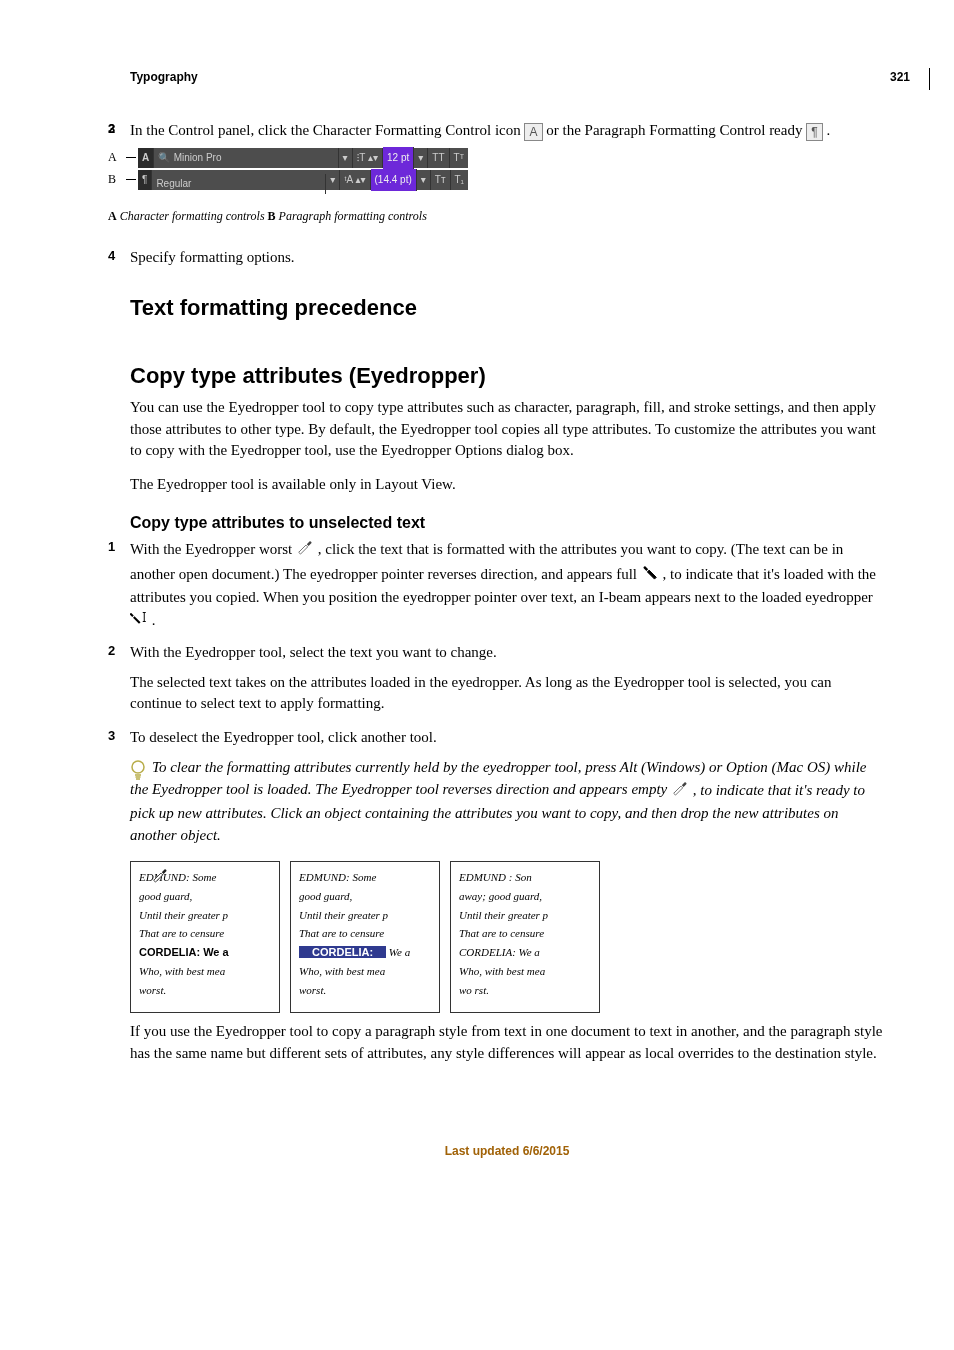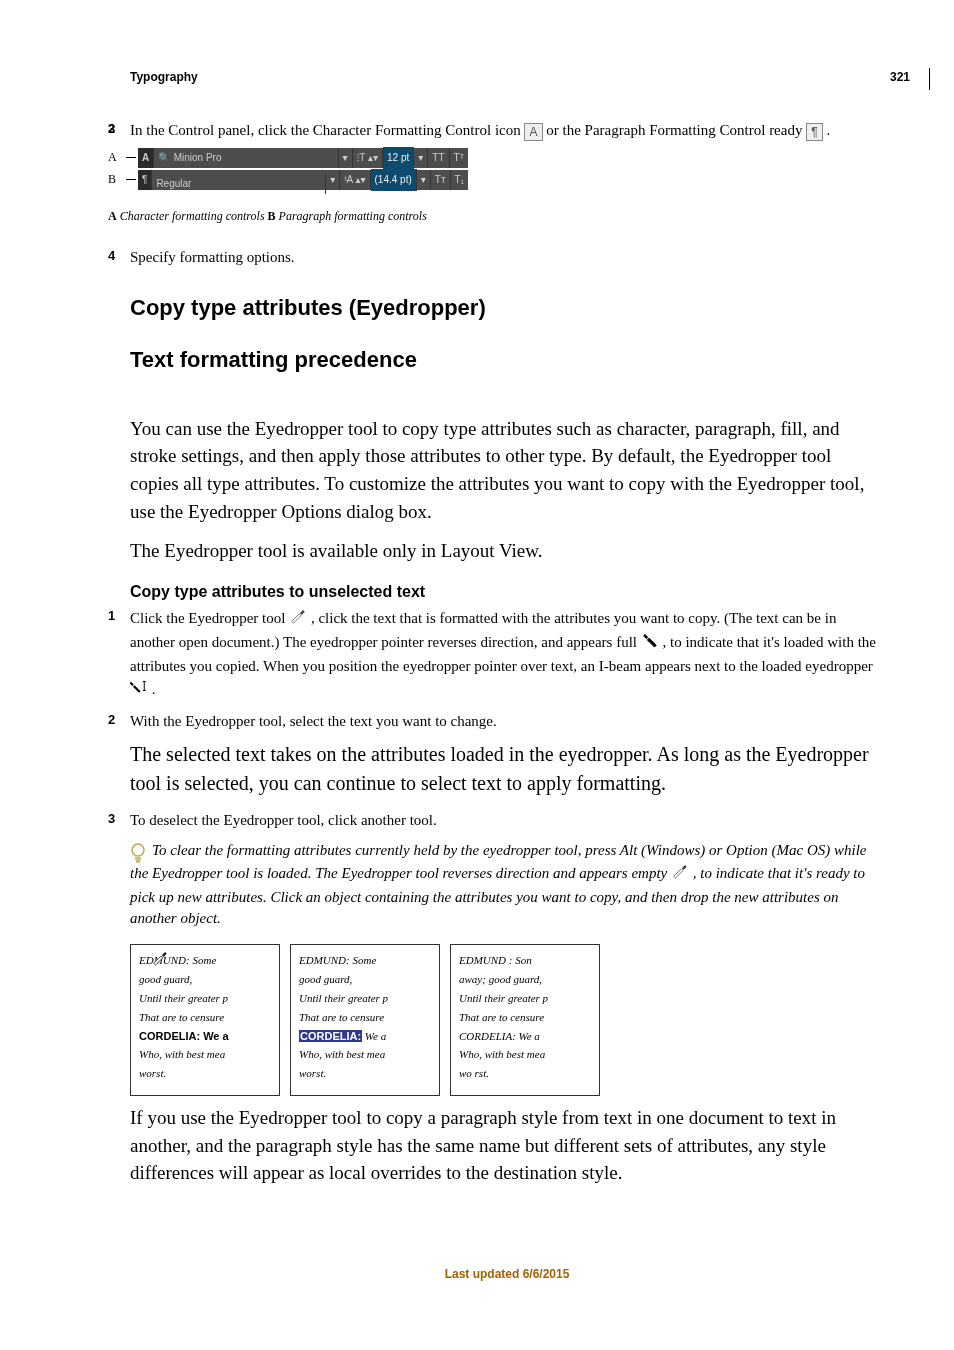--- a/index.html
+++ b/index.html
@@ -10,39 +10,39 @@
   .ol{list-style:none;margin:0;padding:0;}
   .ol>li{position:relative;padding-left:0;margin-bottom:8px;font-size:15px;line-height:1.45;}
   .ol .num{position:absolute;left:-22px;top:0;font-family:"Myriad Pro","Segoe UI",Arial,sans-serif;font-weight:700;font-size:13px;}
   .ui-icon{display:inline-block;border:1px solid #888;background:#eee;color:#555;font-family:Arial,sans-serif;font-size:12px;line-height:1;padding:2px 4px;vertical-align:middle;}
   .controlpanel{margin:6px 0 4px -22px;}
   .cp-row{display:flex;align-items:center;margin-bottom:2px;}
   .cp-label{width:18px;font-size:12px;}
   .cp-line{width:10px;border-top:1px solid #000;margin-right:2px;height:0;}
   .cp-box{display:flex;align-items:center;background:#4d4d4d;color:#ccc;font-family:Arial,sans-serif;font-size:10px;height:20px;}
   .cp-seg{border-right:1px solid #333;padding:0 4px;display:flex;align-items:center;height:100%;}
-  .cp-input{background:#0c4a6e;color:#eee;padding:1px 4px;font-size:10px;}
+  .cp-input{background:#6d28d9;color:#eee;padding:1px 4px;font-size:10px;}
   .cp-caption{font-size:12px;font-style:italic;margin:18px 0 22px -22px;}
   .cp-caption b{font-style:normal;font-weight:700;}
   h2.sans{font-family:"Myriad Pro","Segoe UI",Arial,sans-serif;font-size:22px;font-weight:700;margin:26px 0 42px 0;}
   h2.sans.tight{margin-bottom:8px;}
   h3.sans{font-family:"Myriad Pro","Segoe UI",Arial,sans-serif;font-size:16px;font-weight:700;margin:18px 0 6px 0;}
-  p.body{font-size:19px;line-height:1.45;margin:0 0 12px 0;}
-  p.follow{font-size:20px;line-height:1.45;margin:8px 0 12px 0;}
+  p.body{font-size:15px;line-height:1.45;margin:0 0 12px 0;}
+  p.follow{font-size:15px;line-height:1.45;margin:8px 0 12px 0;}
   .inline-icon{display:inline-block;vertical-align:middle;position:relative;top:-1px;}
   
   .eye{width:18px;height:18px;}
   .tip-block{position:relative;font-size:15px;line-height:1.45;font-style:italic;margin:6px 0 14px 0;}
   .tip-bulb{position:absolute;left:-1px;top:2px;width:18px;height:22px;}
   .tip-text{display:block;}
   .tip-text .indent-first{margin-left:22px;}
   .example-row{display:flex;gap:10px;margin:6px 0 8px 0;}
   .example-box{border:1px solid #333;padding:8px 8px 10px 8px;width:132px;font-size:11px;line-height:1.35;font-style:italic;font-family:"Minion Pro","Times New Roman",serif;}
   .example-box .bold{font-weight:700;font-style:normal;font-family:"Myriad Pro","Segoe UI",Arial,sans-serif;}
-  .example-box .hl{background:#2f3a8f;color:#fff;font-weight:700;font-style:normal;font-family:"Myriad Pro","Segoe UI",Arial,sans-serif;padding:0 1px;margin-top:7px;}
+  .example-box .hl{background:#2f3a8f;color:#fff;font-weight:700;font-style:normal;font-family:"Myriad Pro","Segoe UI",Arial,sans-serif;padding:0 13px;margin-top:7px;}
   .example-box .p{margin:0 0 4px 0;}
   .example-eye{position:relative;}
   .example-eye svg{position:absolute;top:-5px;left:12px;}
   .footer{margin-top:80px;text-align:center;font-family:"Myriad Pro","Segoe UI",Arial,sans-serif;font-size:12px;color:#a16207;font-weight:600;}
 </style>
 </head>
 <body>
 
 <div class="page">
   <div class="pagenum-rule"></div>
@@ -100,32 +100,32 @@
         <b>A</b><span> Character formatting controls  </span><b>B</b><span> Paragraph formatting controls</span>
       </div>
     </li>
 
     <li>
       <span class="num">4</span>
       <span>Specify formatting options.</span>
     </li>
   </ul>
 
+  <h2 class="sans">Text formatting precedence</h2>
+
   <h2 class="sans tight">Copy type attributes (Eyedropper)</h2>
-
-  <h2 class="sans">Text formatting precedence</h2>
   <p class="body">You can use the Eyedropper tool to copy type attributes such as character, paragraph, fill, and stroke settings, and then apply those attributes to other type. By default, the Eyedropper tool copies all type attributes. To customize the attributes you want to copy with the Eyedropper tool, use the Eyedropper Options dialog box.</p>
   <p class="body">The Eyedropper tool is available only in Layout View.</p>
 
   <h3 class="sans">Copy type attributes to unselected text</h3>
 
   <ul class="ol">
     <li>
       <span class="num">1</span>
-      <span>Click the Eyedropper tool </span>
+      <span>With the Eyedropper worst </span>
       <span class="inline-icon">
         <svg class="eye" viewBox="0 0 20 20">
             <path d="M3 17 L11 9 L13 11 L5 19 Z" fill="#fff" stroke="#666"></path>
             <path d="M12 8 L15 5 C16 4 18 6 17 7 L14 10 Z" fill="#444"></path>
           </svg>
       </span>
       <span> , click the text that is formatted with the attributes you want to copy. (The text can be in another open document.) The eyedropper pointer reverses direction, and appears full </span>
       <span class="inline-icon">
         <svg class="eye" viewBox="0 0 20 20">
             <path d="M17 17 L9 9 L7 11 L15 19 Z" fill="#000" stroke="#000"></path>

